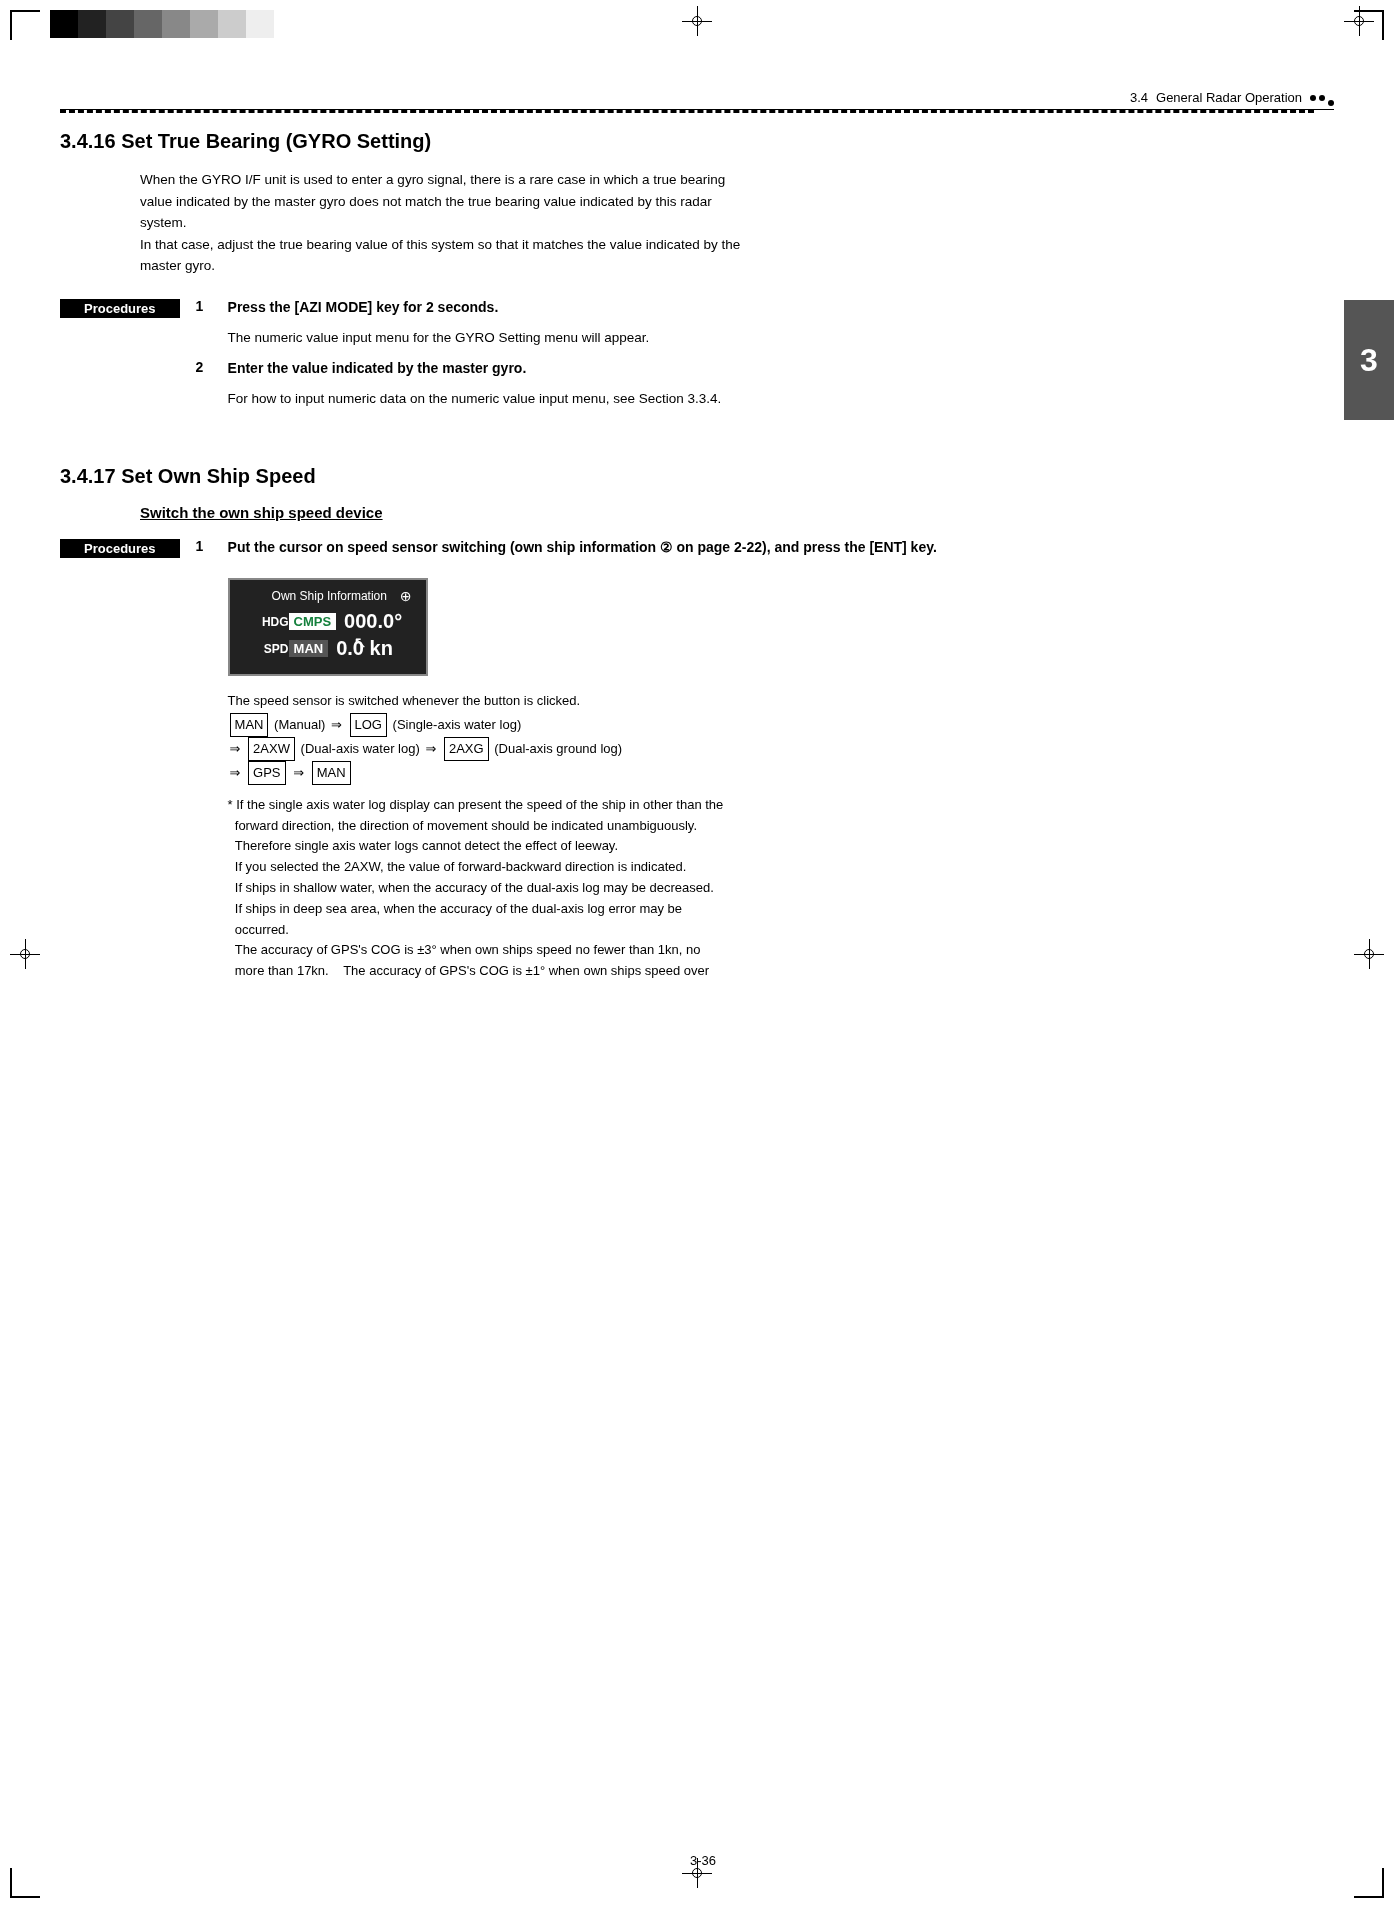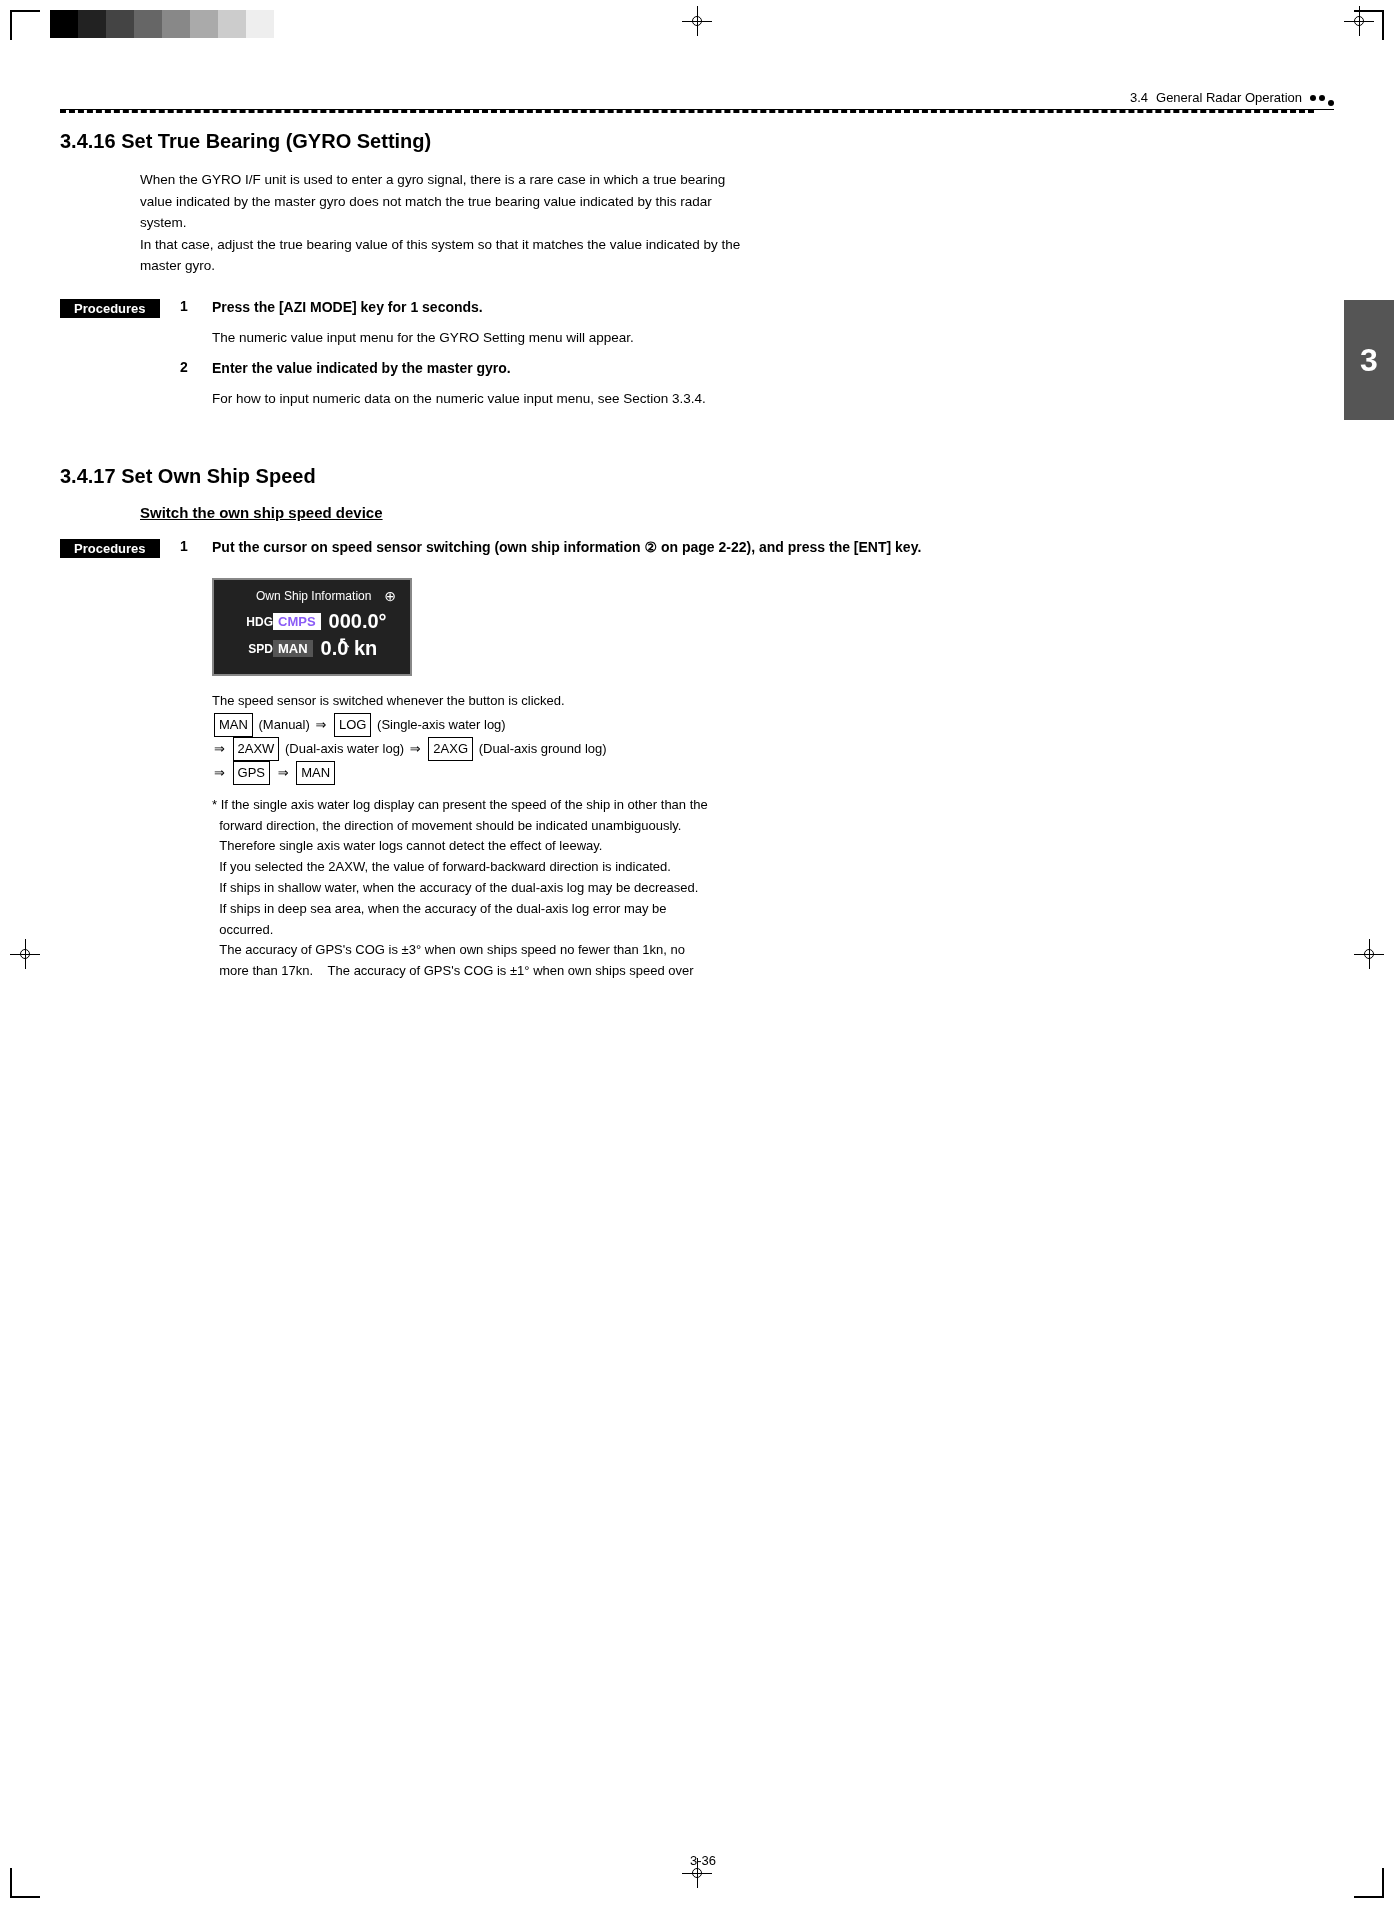--- a/index.html
+++ b/index.html
@@ -152,21 +152,21 @@
       line-height: 1.6;
     }
 
     
     .procedures-badge {
       display: inline-block;
       background: #000;
       color: #fff;
       font-size: 13px;
       font-weight: bold;
-      padding: 2px 14px;
+      padding: 2px 24px;
       margin-right: 16px;
       white-space: nowrap;
     }
 
     
     .procedure-row {
       display: flex;
       align-items: flex-start;
       margin-bottom: 12px;
     }
@@ -245,21 +245,21 @@
     }
     .ship-label {
       color: #fff;
       font-size: 12px;
       font-weight: bold;
       min-width: 45px;
       text-align: right;
     }
     .ship-value-box {
       background: #fff;
-      color: #8b5cf6;
+      color: #15803d;
       font-size: 13px;
       padding: 1px 5px;
       font-weight: bold;
       min-width: 38px;
       text-align: center;
     }
     .ship-value-num {
       color: #fff;
       font-size: 20px;
       font-weight: bold;
@@ -386,21 +386,21 @@
   <div style="height:20px;"></div>
 
   <div class="procedure-row">
     <div class="procedure-badge-col">
       <span class="procedures-badge">Procedures</span>
     </div>
     <div class="procedure-content">
 
       <div class="step">
         <span class="step-num">1</span>
-        <span class="step-text">Press the [AZI MODE] key for 1 seconds.</span>
+        <span class="step-text">Press the [AZI MODE] key for 2 seconds.</span>
       </div>
       <div class="step-desc">The numeric value input menu for the GYRO Setting menu will appear.</div>
 
       <div class="step">
         <span class="step-num">2</span>
         <span class="step-text">Enter the value indicated by the master gyro.</span>
       </div>
       <div class="step-desc">For how to input numeric data on the numeric value input menu, see Section 3.3.4.</div>
     </div>
   </div>

